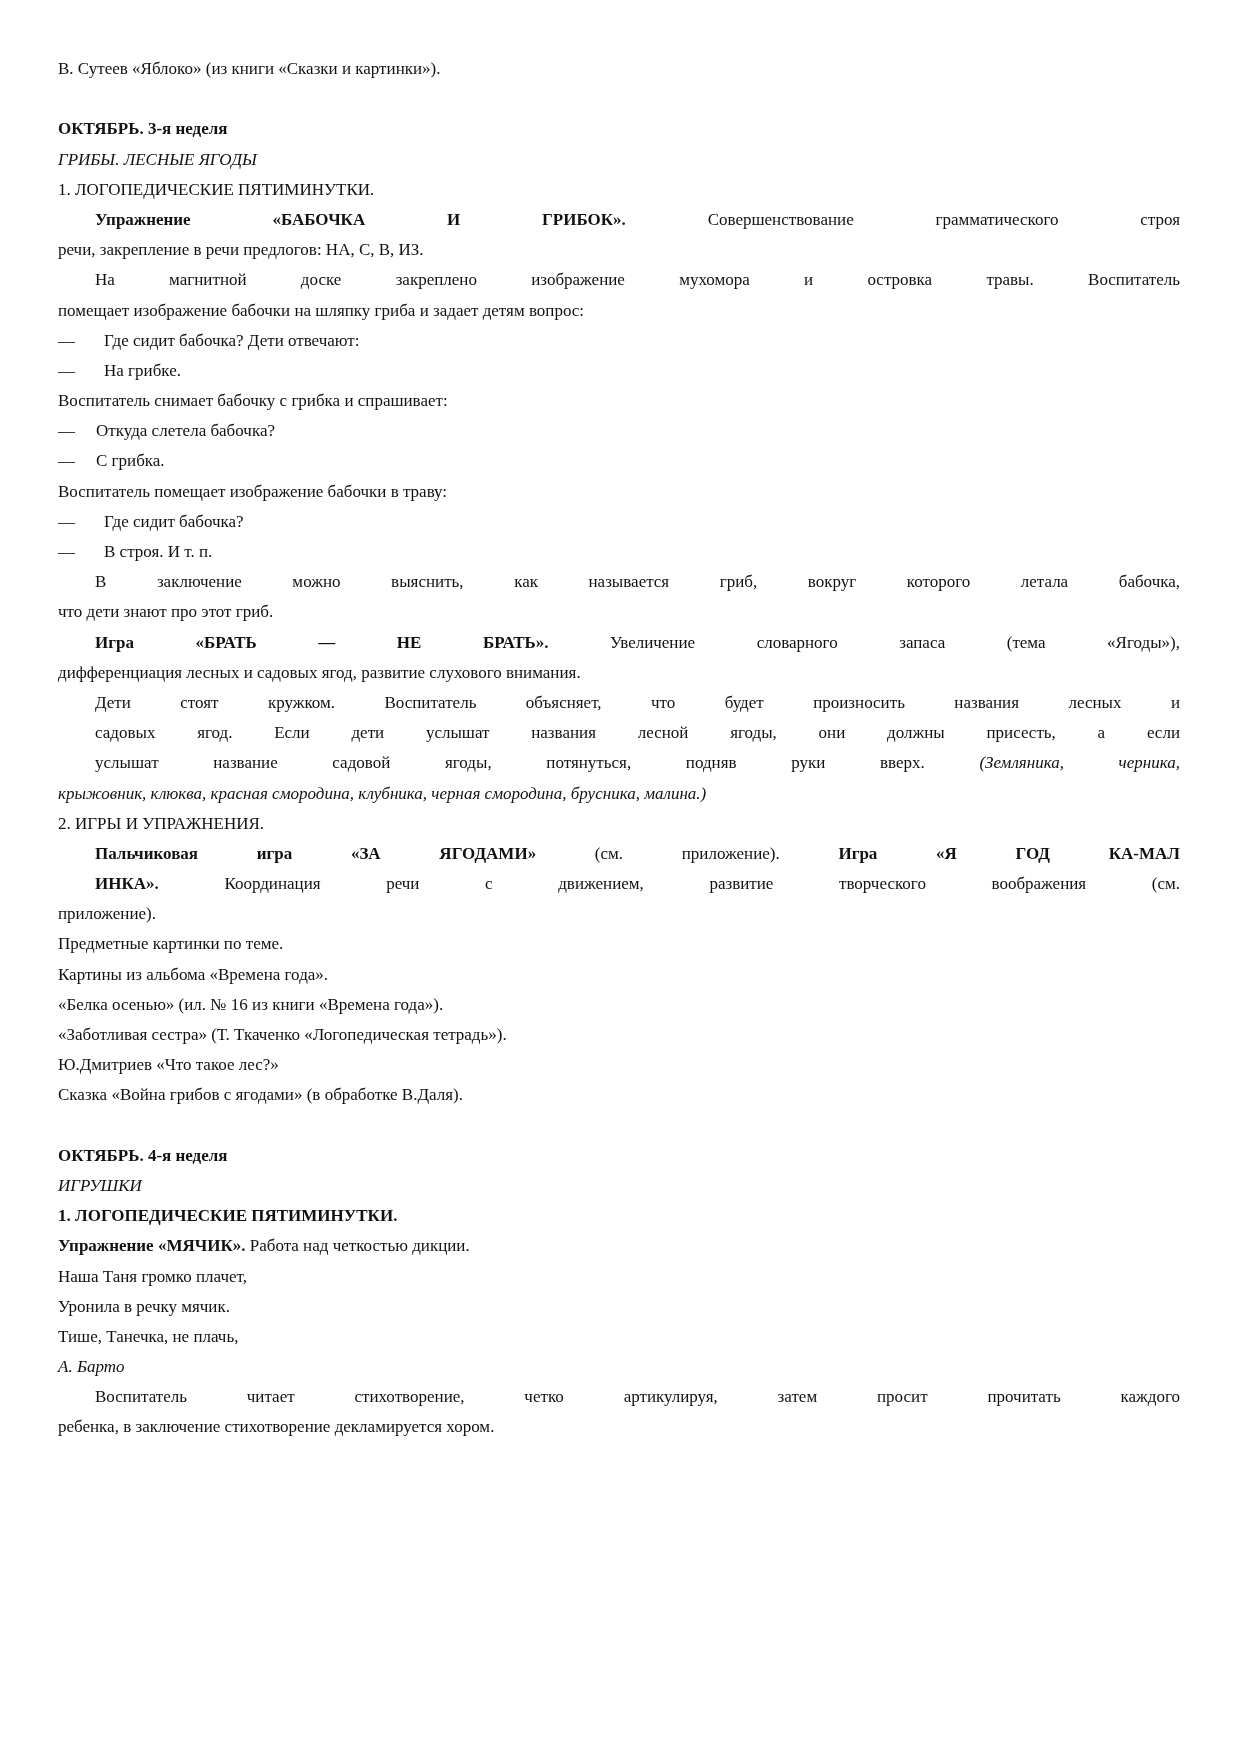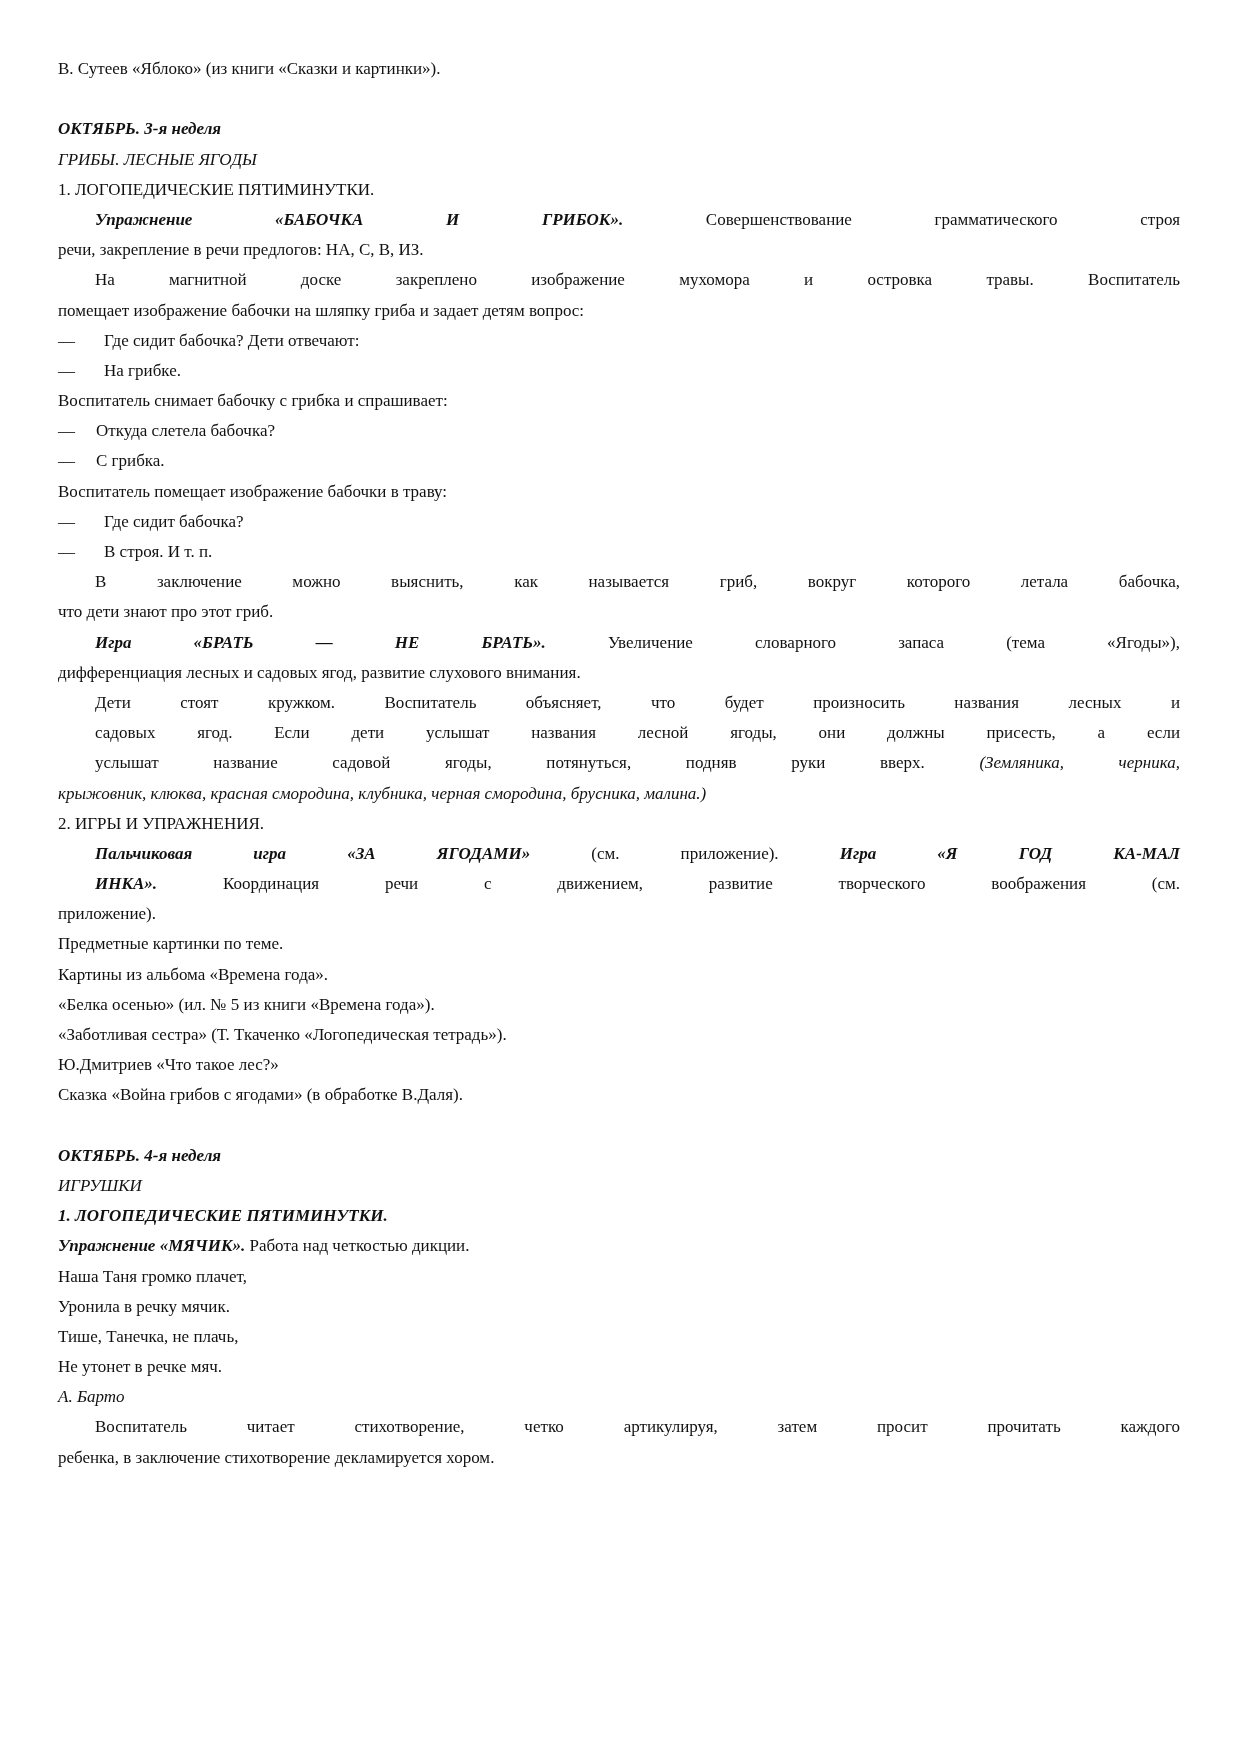--- a/index.html
+++ b/index.html
@@ -15,21 +15,21 @@
       position: absolute;
       left: 58px;
       top: 54px;
       width: 1122px;
       font-size: 17px;
       line-height: 30.2px;
     }
     .ln { display: block; white-space: nowrap; height: 30.2px; }
     .j { text-align: justify; text-align-last: justify; white-space: normal; margin-left: 37px; }
     .gap { display: block; height: 30.2px; }
-    .b { font-weight: bold; font-style: italic; }
+    .b { font-weight: bold; }
     .i { font-style: italic; }
     .dash { display: inline-block; width: 46px; }
     .dash2 { display: inline-block; width: 38px; }
     .sp2 { display: inline-block; width: 28px; }
   </style>
 </head>
 <body>
 
 <div class="page">
 
@@ -68,32 +68,31 @@
   <span class="ln j"><span>услышат название садовой ягоды, потянуться, подняв руки вверх. </span><span class="i">(Земляника, черника,</span></span>
   <span class="ln i">крыжовник, клюква, красная смородина, клубника, черная смородина, брусника, малина.)</span>
 
   <span class="ln">2.  ИГРЫ  И УПРАЖНЕНИЯ.</span>
   <span class="ln j"><span class="b">Пальчиковая игра «ЗА ЯГОДАМИ»</span><span> (см. приложение). </span><span class="b">Игра «Я ГОД КА-МАЛ</span></span>
   <span class="ln j"><span class="b">ИНКА».</span><span> Координация речи с движением, развитие творческого воображения (см.</span></span>
   <span class="ln">приложение).</span>
 
   <span class="ln">Предметные картинки по теме.</span>
   <span class="ln">Картины из альбома «Времена года».</span>
-  <span class="ln">«Белка осенью» (ил. № 5 из книги «Времена года»).</span>
+  <span class="ln">«Белка осенью» (ил. № 16 из книги «Времена года»).</span>
   <span class="ln">«Заботливая сестра» (Т. Ткаченко «Логопедическая тетрадь»).</span>
   <span class="ln">Ю.Дмитриев «Что такое лес?»</span>
   <span class="ln">Сказка «Война грибов с ягодами» (в обработке В.Даля).</span>
 
   <span class="gap"></span>
 
   <span class="ln b">ОКТЯБРЬ. 4-я неделя</span>
   <span class="ln i">ИГРУШКИ</span>
   <span class="ln b">1.  ЛОГОПЕДИЧЕСКИЕ ПЯТИМИНУТКИ.</span>
   <span class="ln"><span class="b">Упражнение «МЯЧИК».</span><span> Работа над четкостью дикции.</span></span>
   <span class="ln">Наша Таня громко плачет,</span>
   <span class="ln">Уронила в речку мячик.</span>
   <span class="ln">Тише, Танечка, не плачь,</span>
-  <span class="ln">Не утонет в речке мяч.</span>
   <span class="ln i">А. Барто</span>
   <span class="ln j">Воспитатель читает стихотворение, четко артикулируя, затем просит прочитать каждого</span>
   <span class="ln">ребенка, в заключение стихотворение декламируется хором.</span>
 
 </div>
 
 </body></html>

